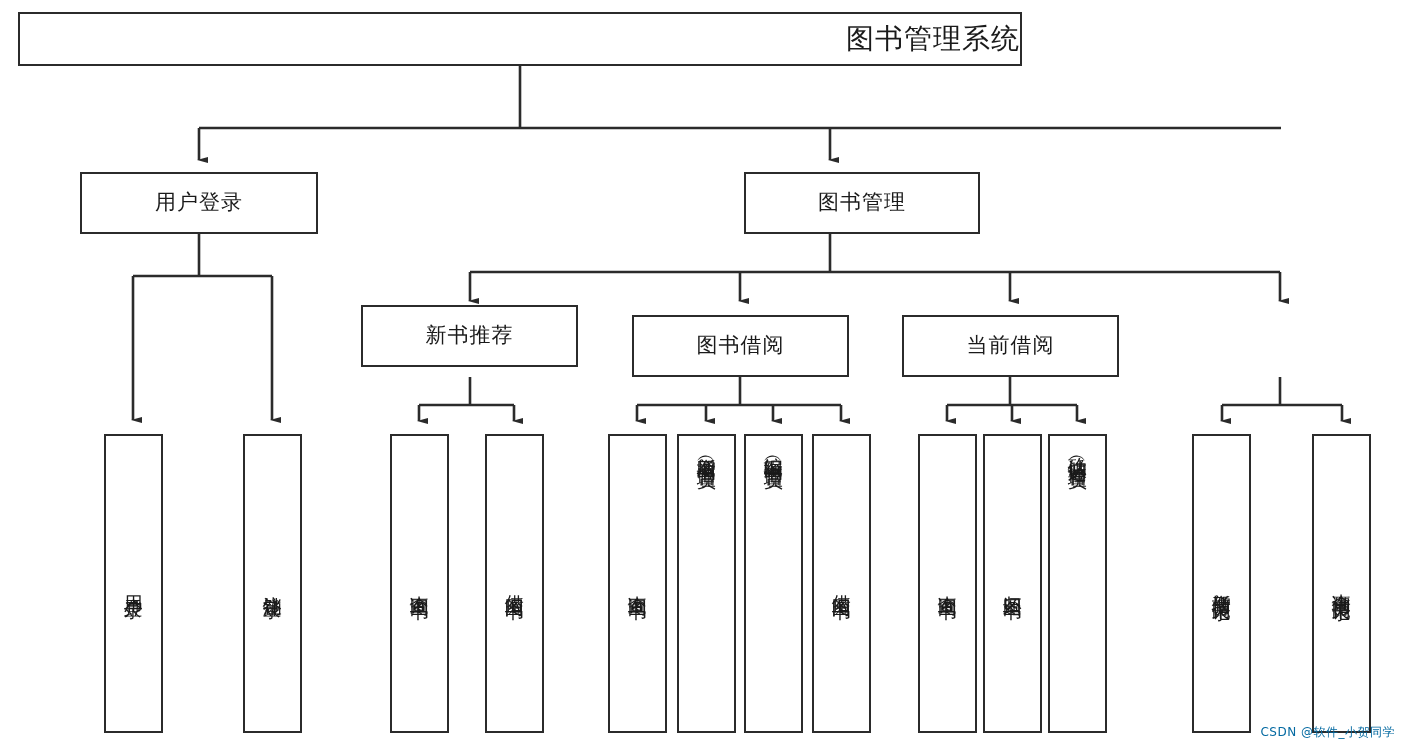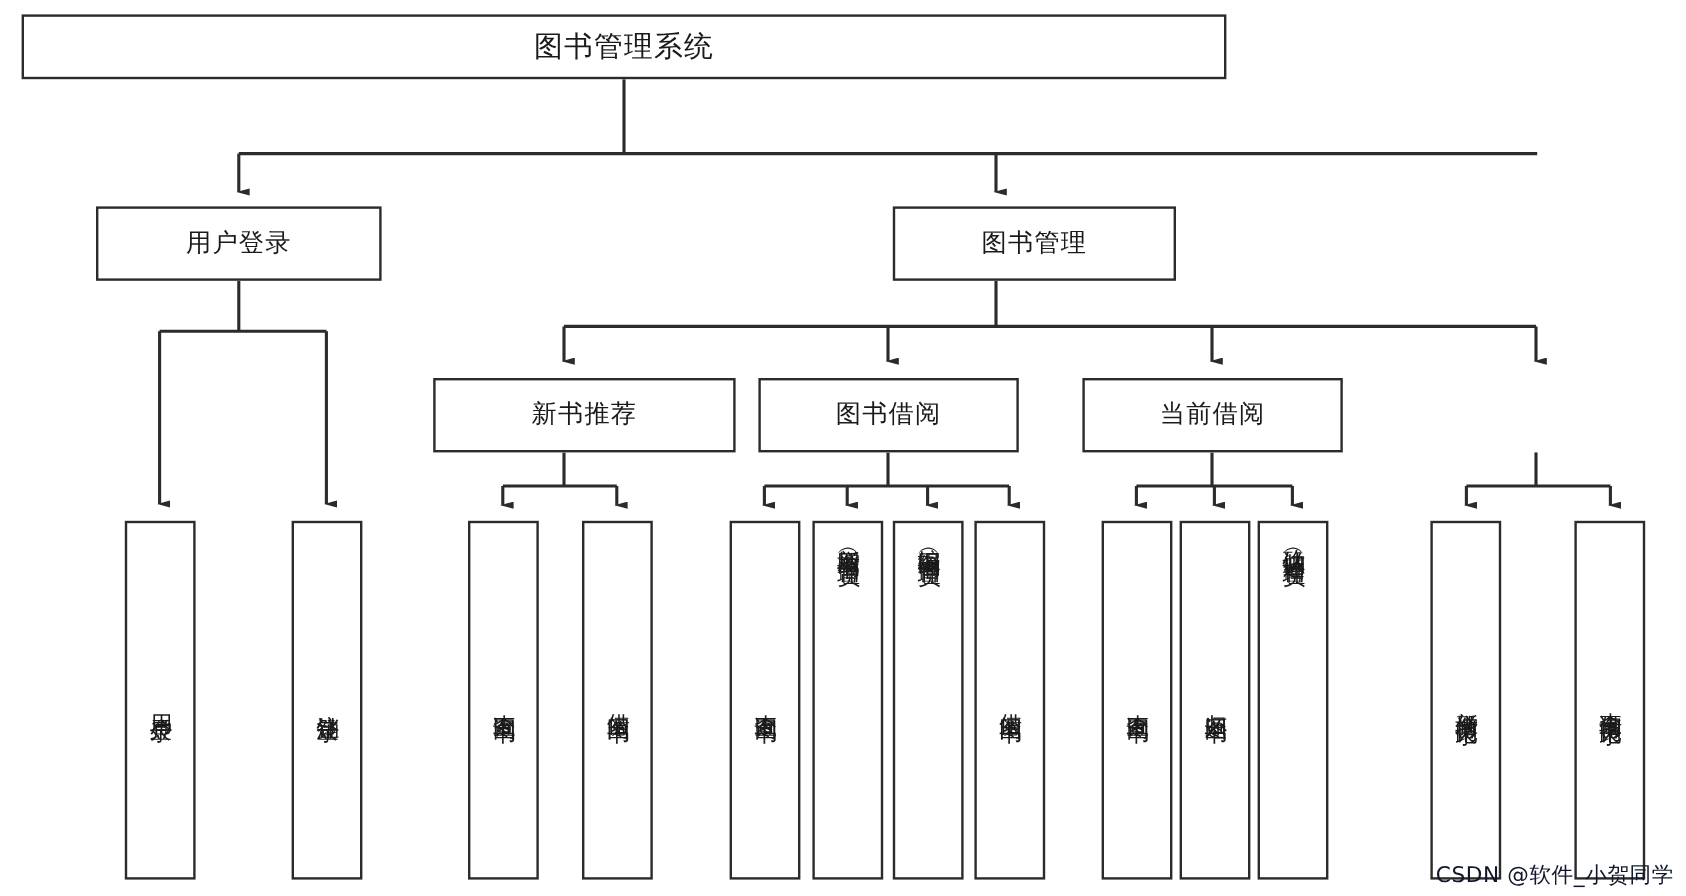--- a/index.html
+++ b/index.html
@@ -34,21 +34,22 @@
     align-items: center;
     justify-content: center;
     color: #1a1a1a;
   }
   .node.horiz {
     font-size: 21px;
     letter-spacing: 1px;
     line-height: 1.2;
   }
   .node.root {
-    font-size: 24px;
+    font-size: 28px;
+    justify-content: flex-end;
   }
   .leaf {
     position: absolute;
     box-sizing: border-box;
     border: 2px solid #2b2b2b;
     background: #ffffff;
     display: flex;
     align-items: flex-start;
     justify-content: center;
     padding-top: 6px;
@@ -64,22 +65,22 @@
     white-space: nowrap;
   }
   .leaf.centered {
     align-items: center;
     padding-top: 0;
   }
   .watermark {
     position: absolute;
     right: 10px;
     bottom: 6px;
-    font-size: 18px;
-    color: #0f172a;
+    font-size: 12px;
+    color: #0369a1;
     letter-spacing: 0.5px;
     white-space: nowrap;
   }
 </style>
 </head>
 <body>
 
 <div id="canvas">
 
   <svg id="edges" viewBox="0 0 1405 747">
@@ -137,21 +138,21 @@
   </div>
 
   <div class="node horiz" style="left:80px; top:172px; width:238px; height:62px;">
     <span>用户登录</span>
   </div>
 
   <div class="node horiz" style="left:744px; top:172px; width:236px; height:62px;">
     <span>图书管理</span>
   </div>
 
-  <div class="node horiz" style="left:361px; top:315px; width:252px; height:62px;">
+  <div class="node horiz" style="left:361px; top:305px; width:217px; height:62px;">
     <span>新书推荐</span>
   </div>
 
   <div class="node horiz" style="left:902px; top:315px; width:217px; height:62px;">
     <span>当前借阅</span>
   </div>
 
   <div class="node horiz" style="left:632px; top:315px; width:217px; height:62px;">
     <span>图书借阅</span>
   </div>

